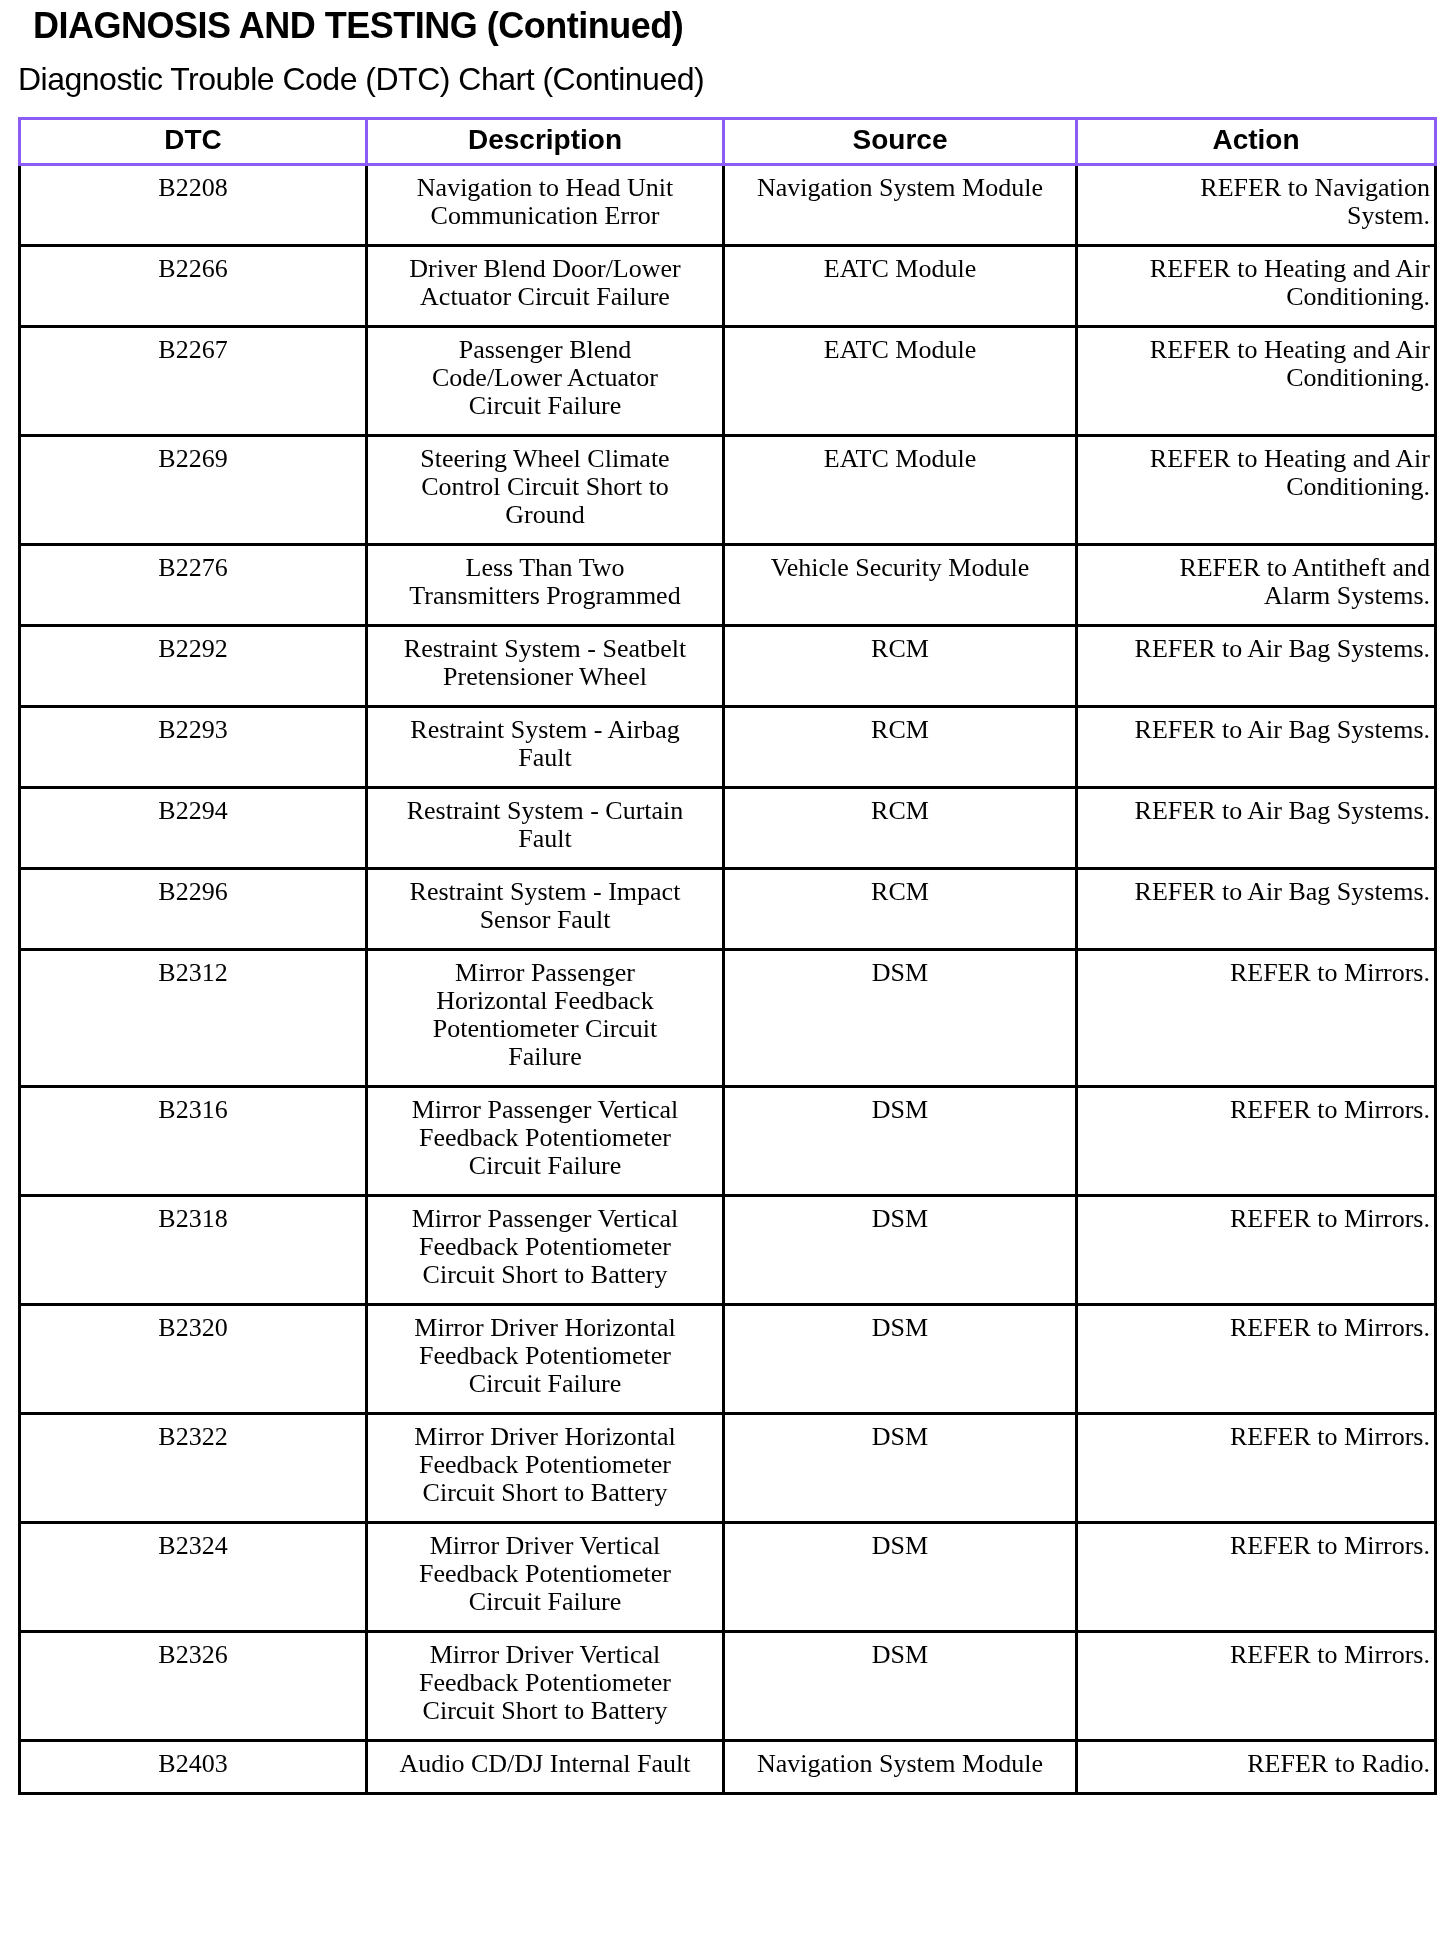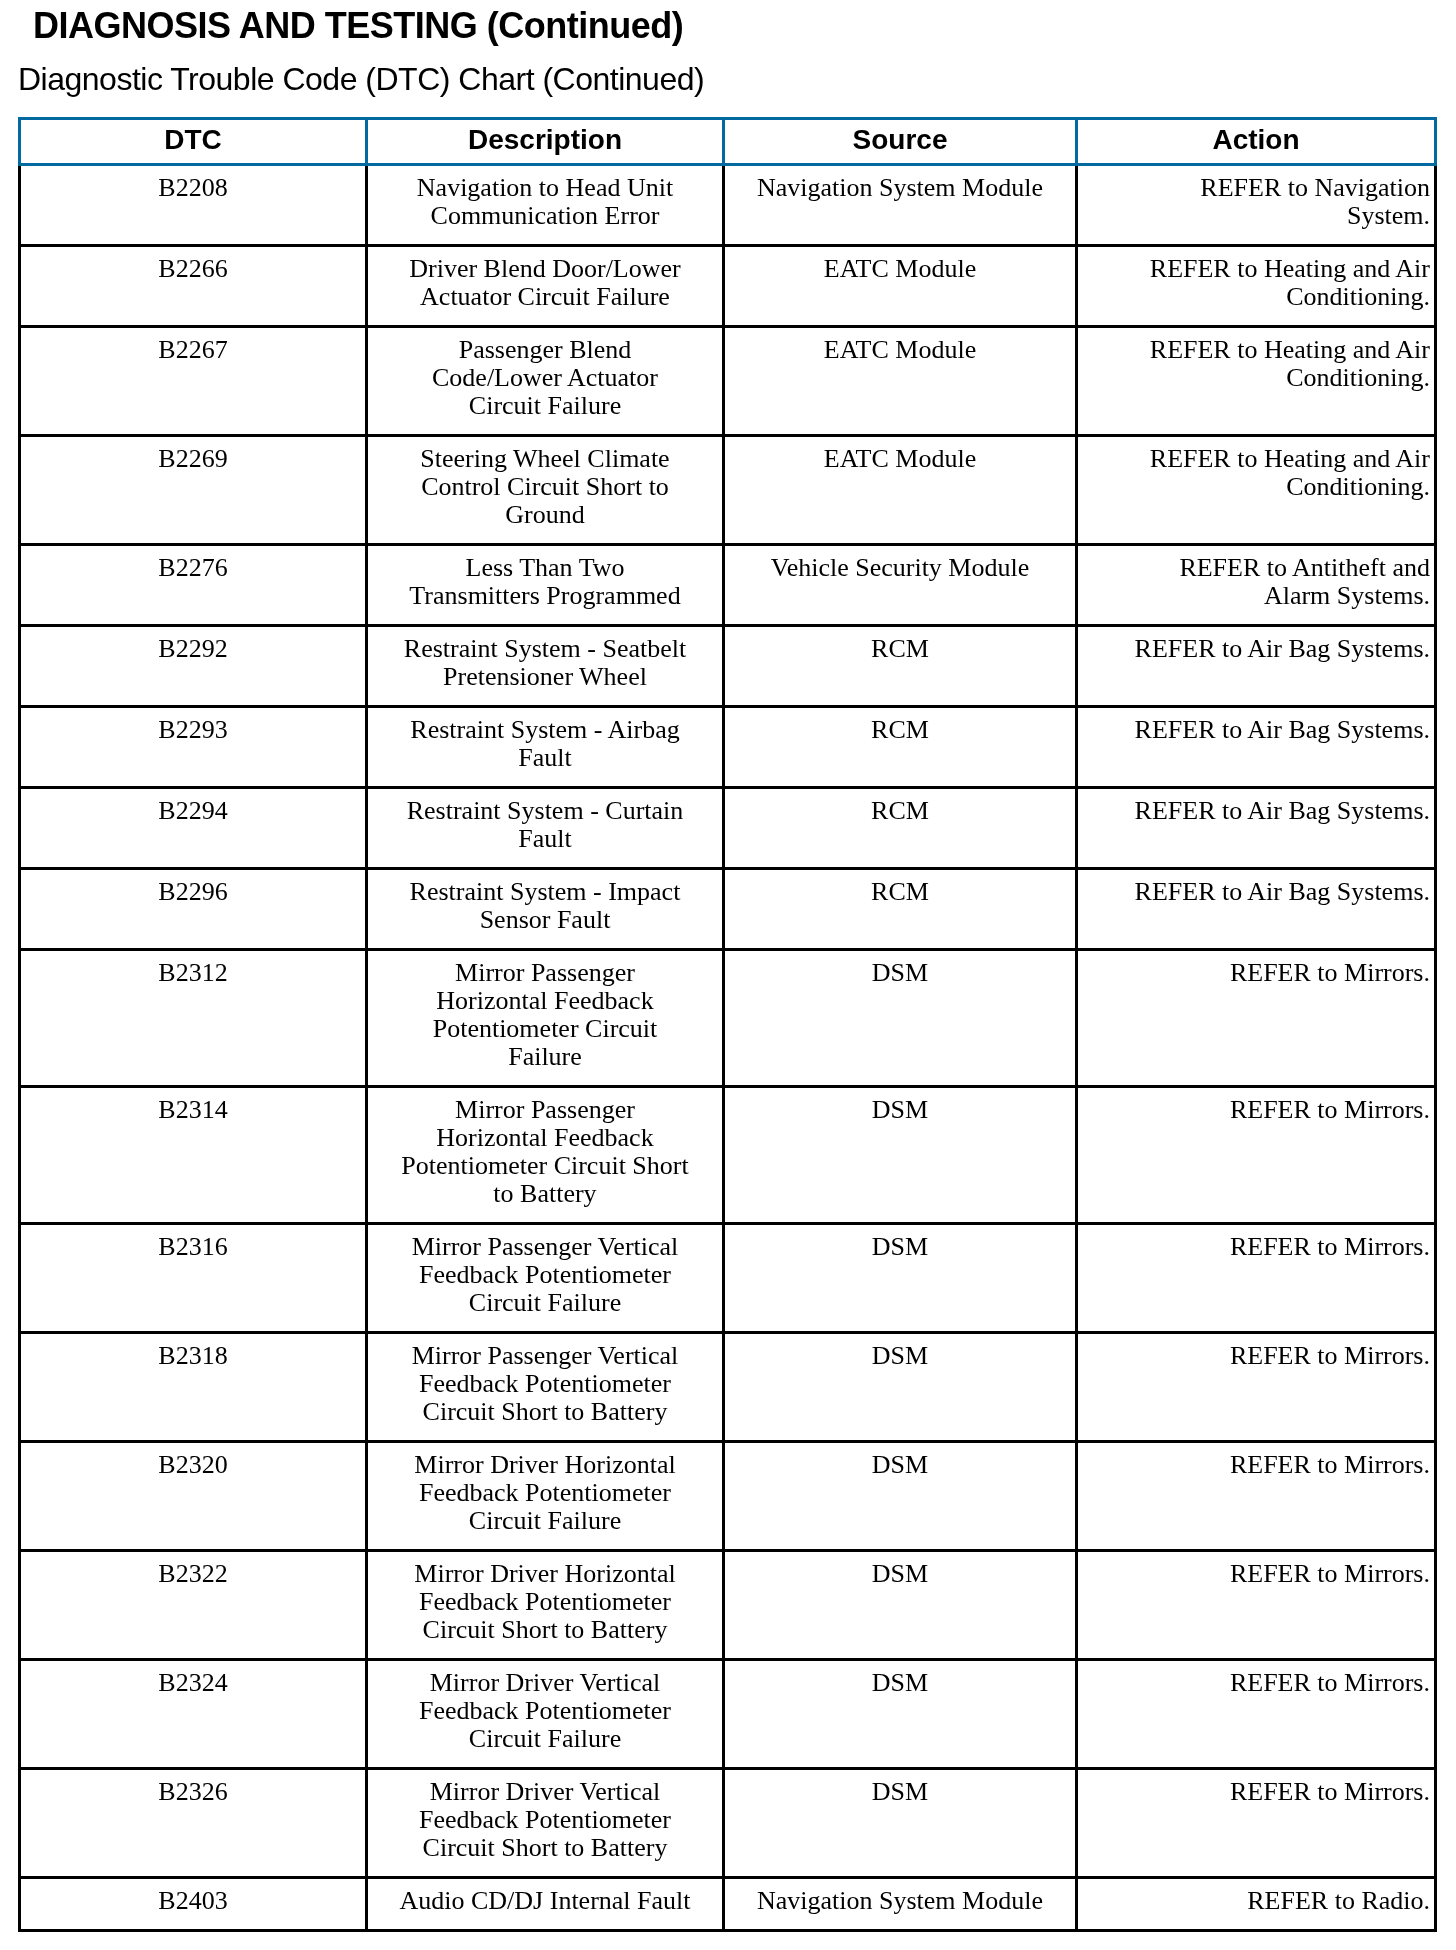--- a/index.html
+++ b/index.html
@@ -42,21 +42,21 @@
   .dtc-table col.c-dtc    { width: 347px; }
   .dtc-table col.c-desc   { width: 357px; }
   .dtc-table col.c-source { width: 353px; }
   .dtc-table col.c-action { width: 359px; }
   .dtc-table th {
     font-family: "Liberation Sans", "DejaVu Sans", sans-serif;
     font-weight: bold;
     font-size: 28px;
     text-align: center;
     vertical-align: middle;
-    border: 3px solid #0369a1;
+    border: 3px solid #8b5cf6;
     padding: 5px 4px 7px;
     line-height: 1.1;
   }
   .dtc-table td {
     font-size: 26px;
     line-height: 28px;
     border: 3px solid #000000;
     vertical-align: top;
     text-align: center;
     padding: 8px 8px 14px;
@@ -175,29 +175,20 @@
   <tr>
     <td class="dtc-cell">B2312</td>
     <td class="description-cell">Mirror Passenger
 Horizontal Feedback
 Potentiometer Circuit
 Failure</td>
     <td class="source-cell">DSM</td>
     <td class="action-cell">REFER to Mirrors.</td>
   </tr>
 
-  <tr>
-    <td class="dtc-cell">B2314</td>
-    <td class="description-cell">Mirror Passenger
-Horizontal Feedback
-Potentiometer Circuit Short
-to Battery</td>
-    <td class="source-cell">DSM</td>
-    <td class="action-cell">REFER to Mirrors.</td>
-  </tr>
 
   <tr>
     <td class="dtc-cell">B2316</td>
     <td class="description-cell">Mirror Passenger Vertical
 Feedback Potentiometer
 Circuit Failure</td>
     <td class="source-cell">DSM</td>
     <td class="action-cell">REFER to Mirrors.</td>
   </tr>
 

